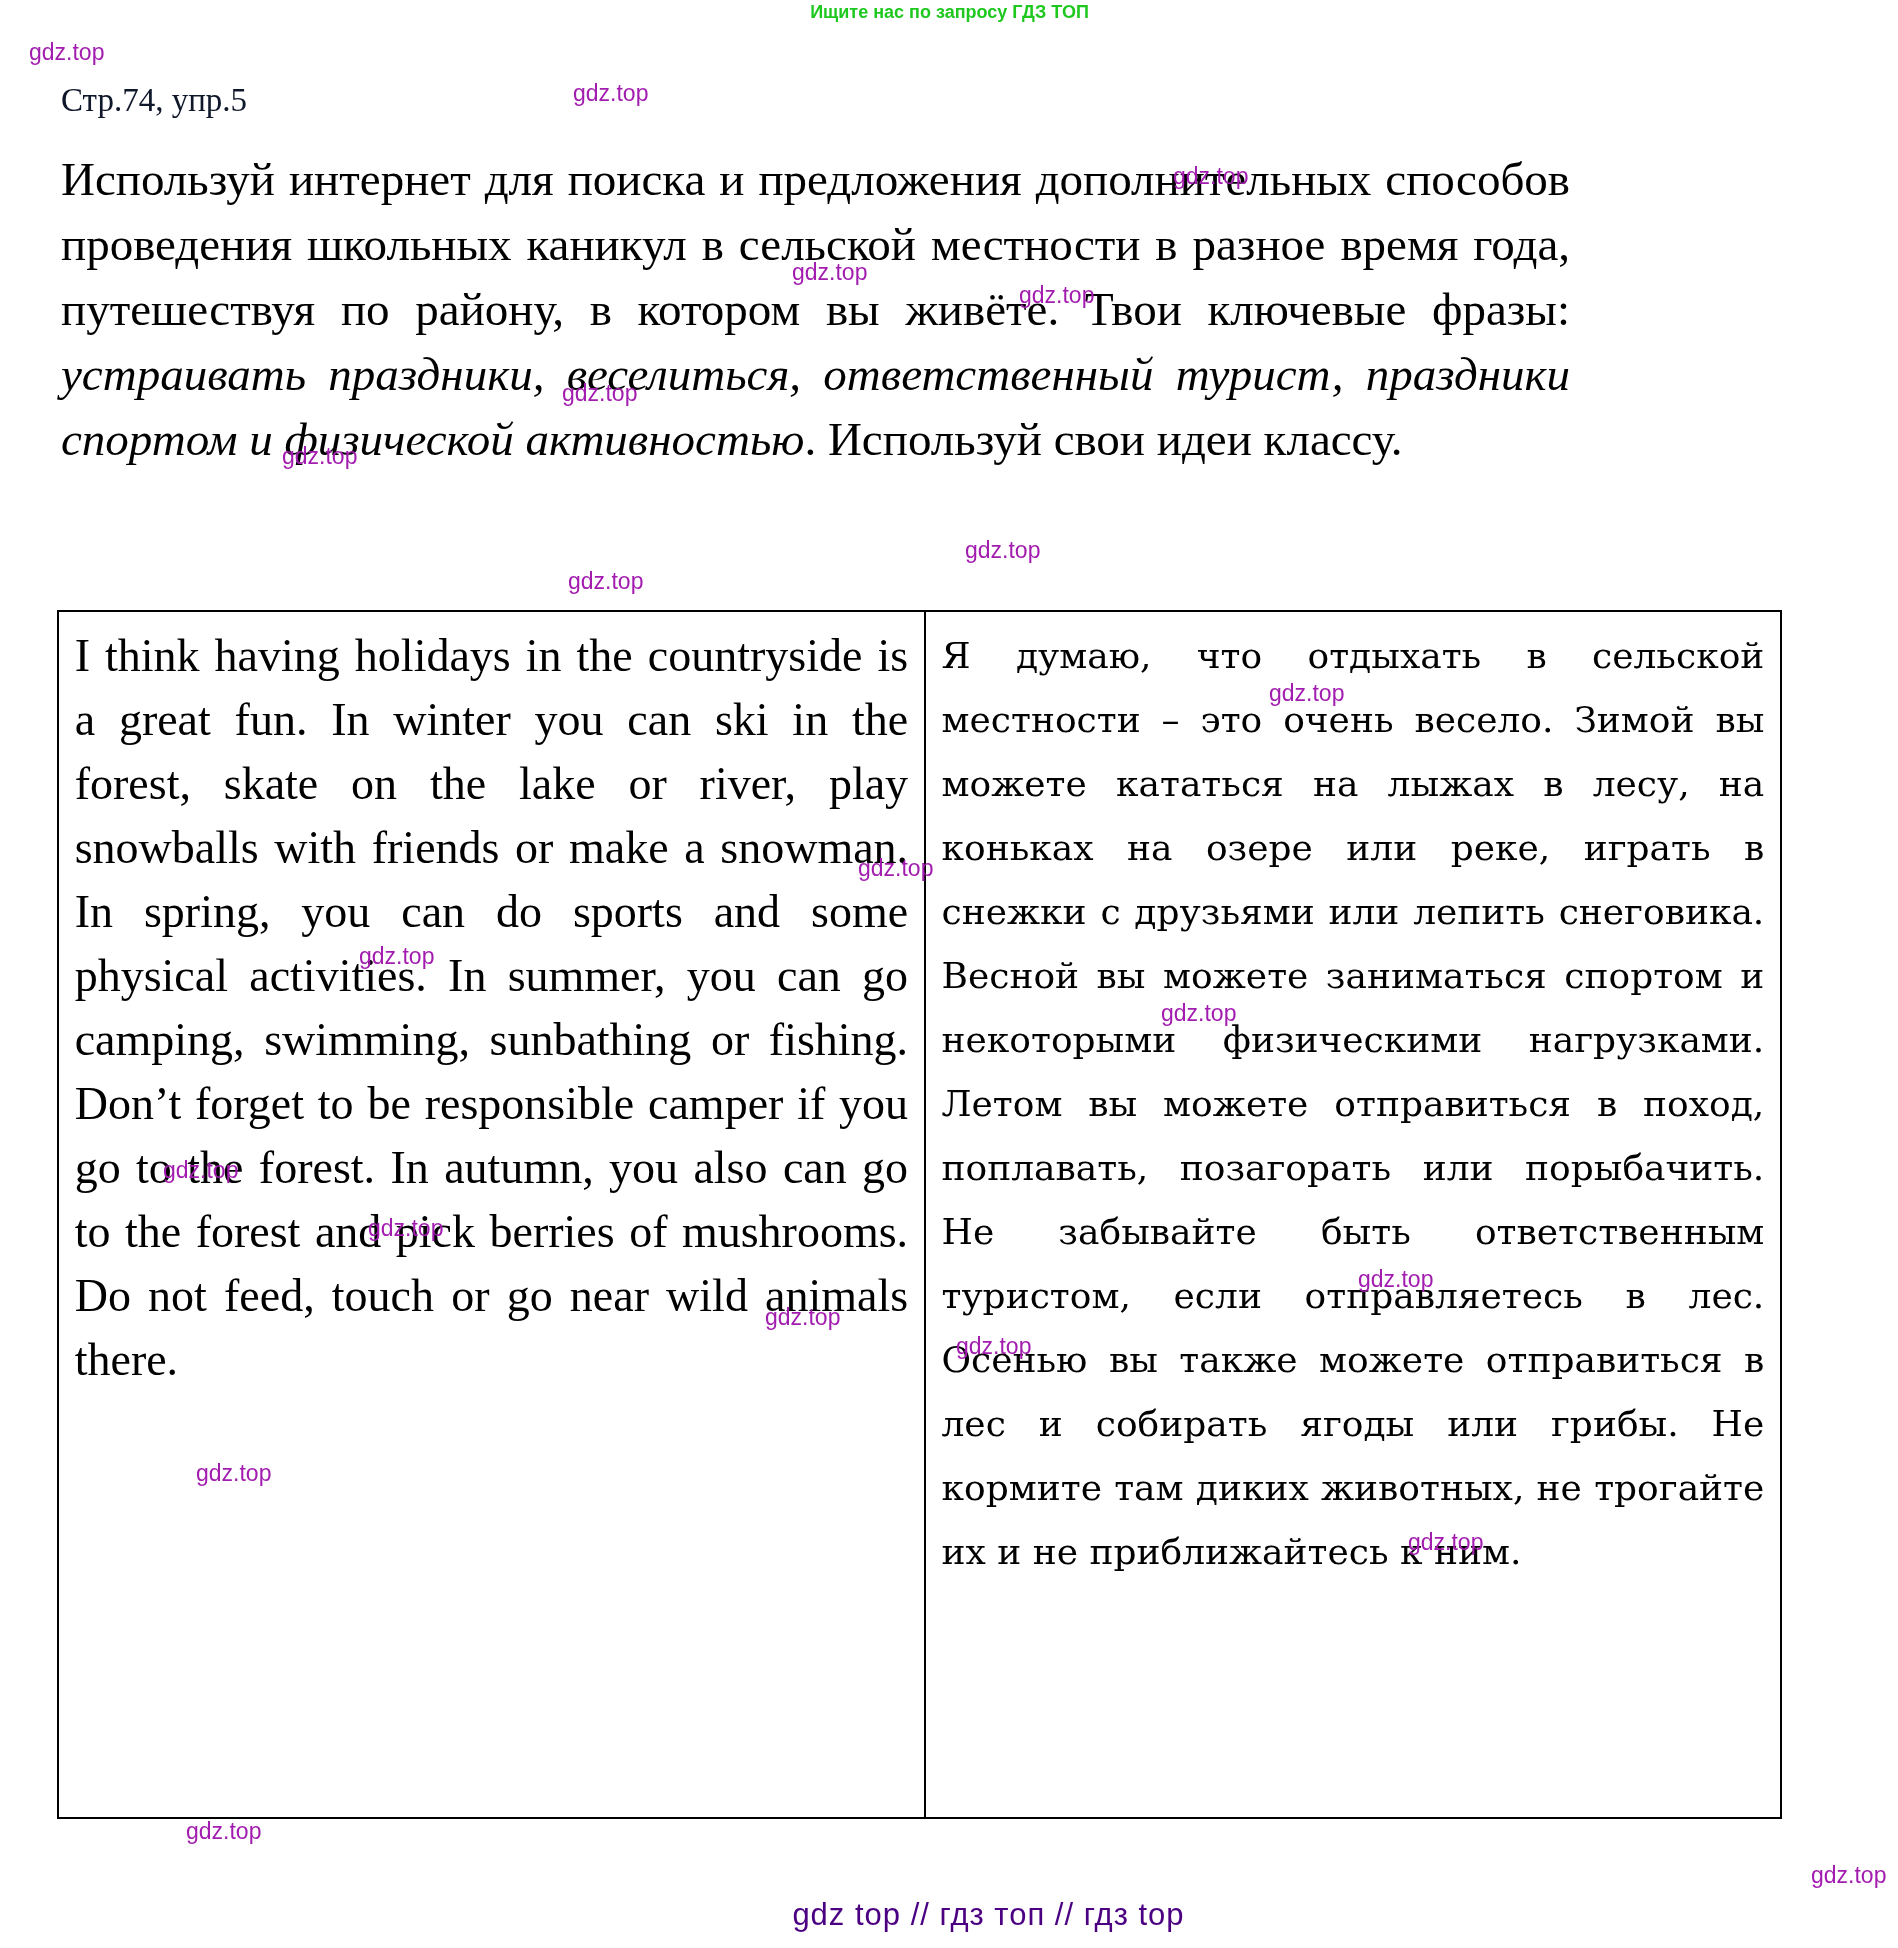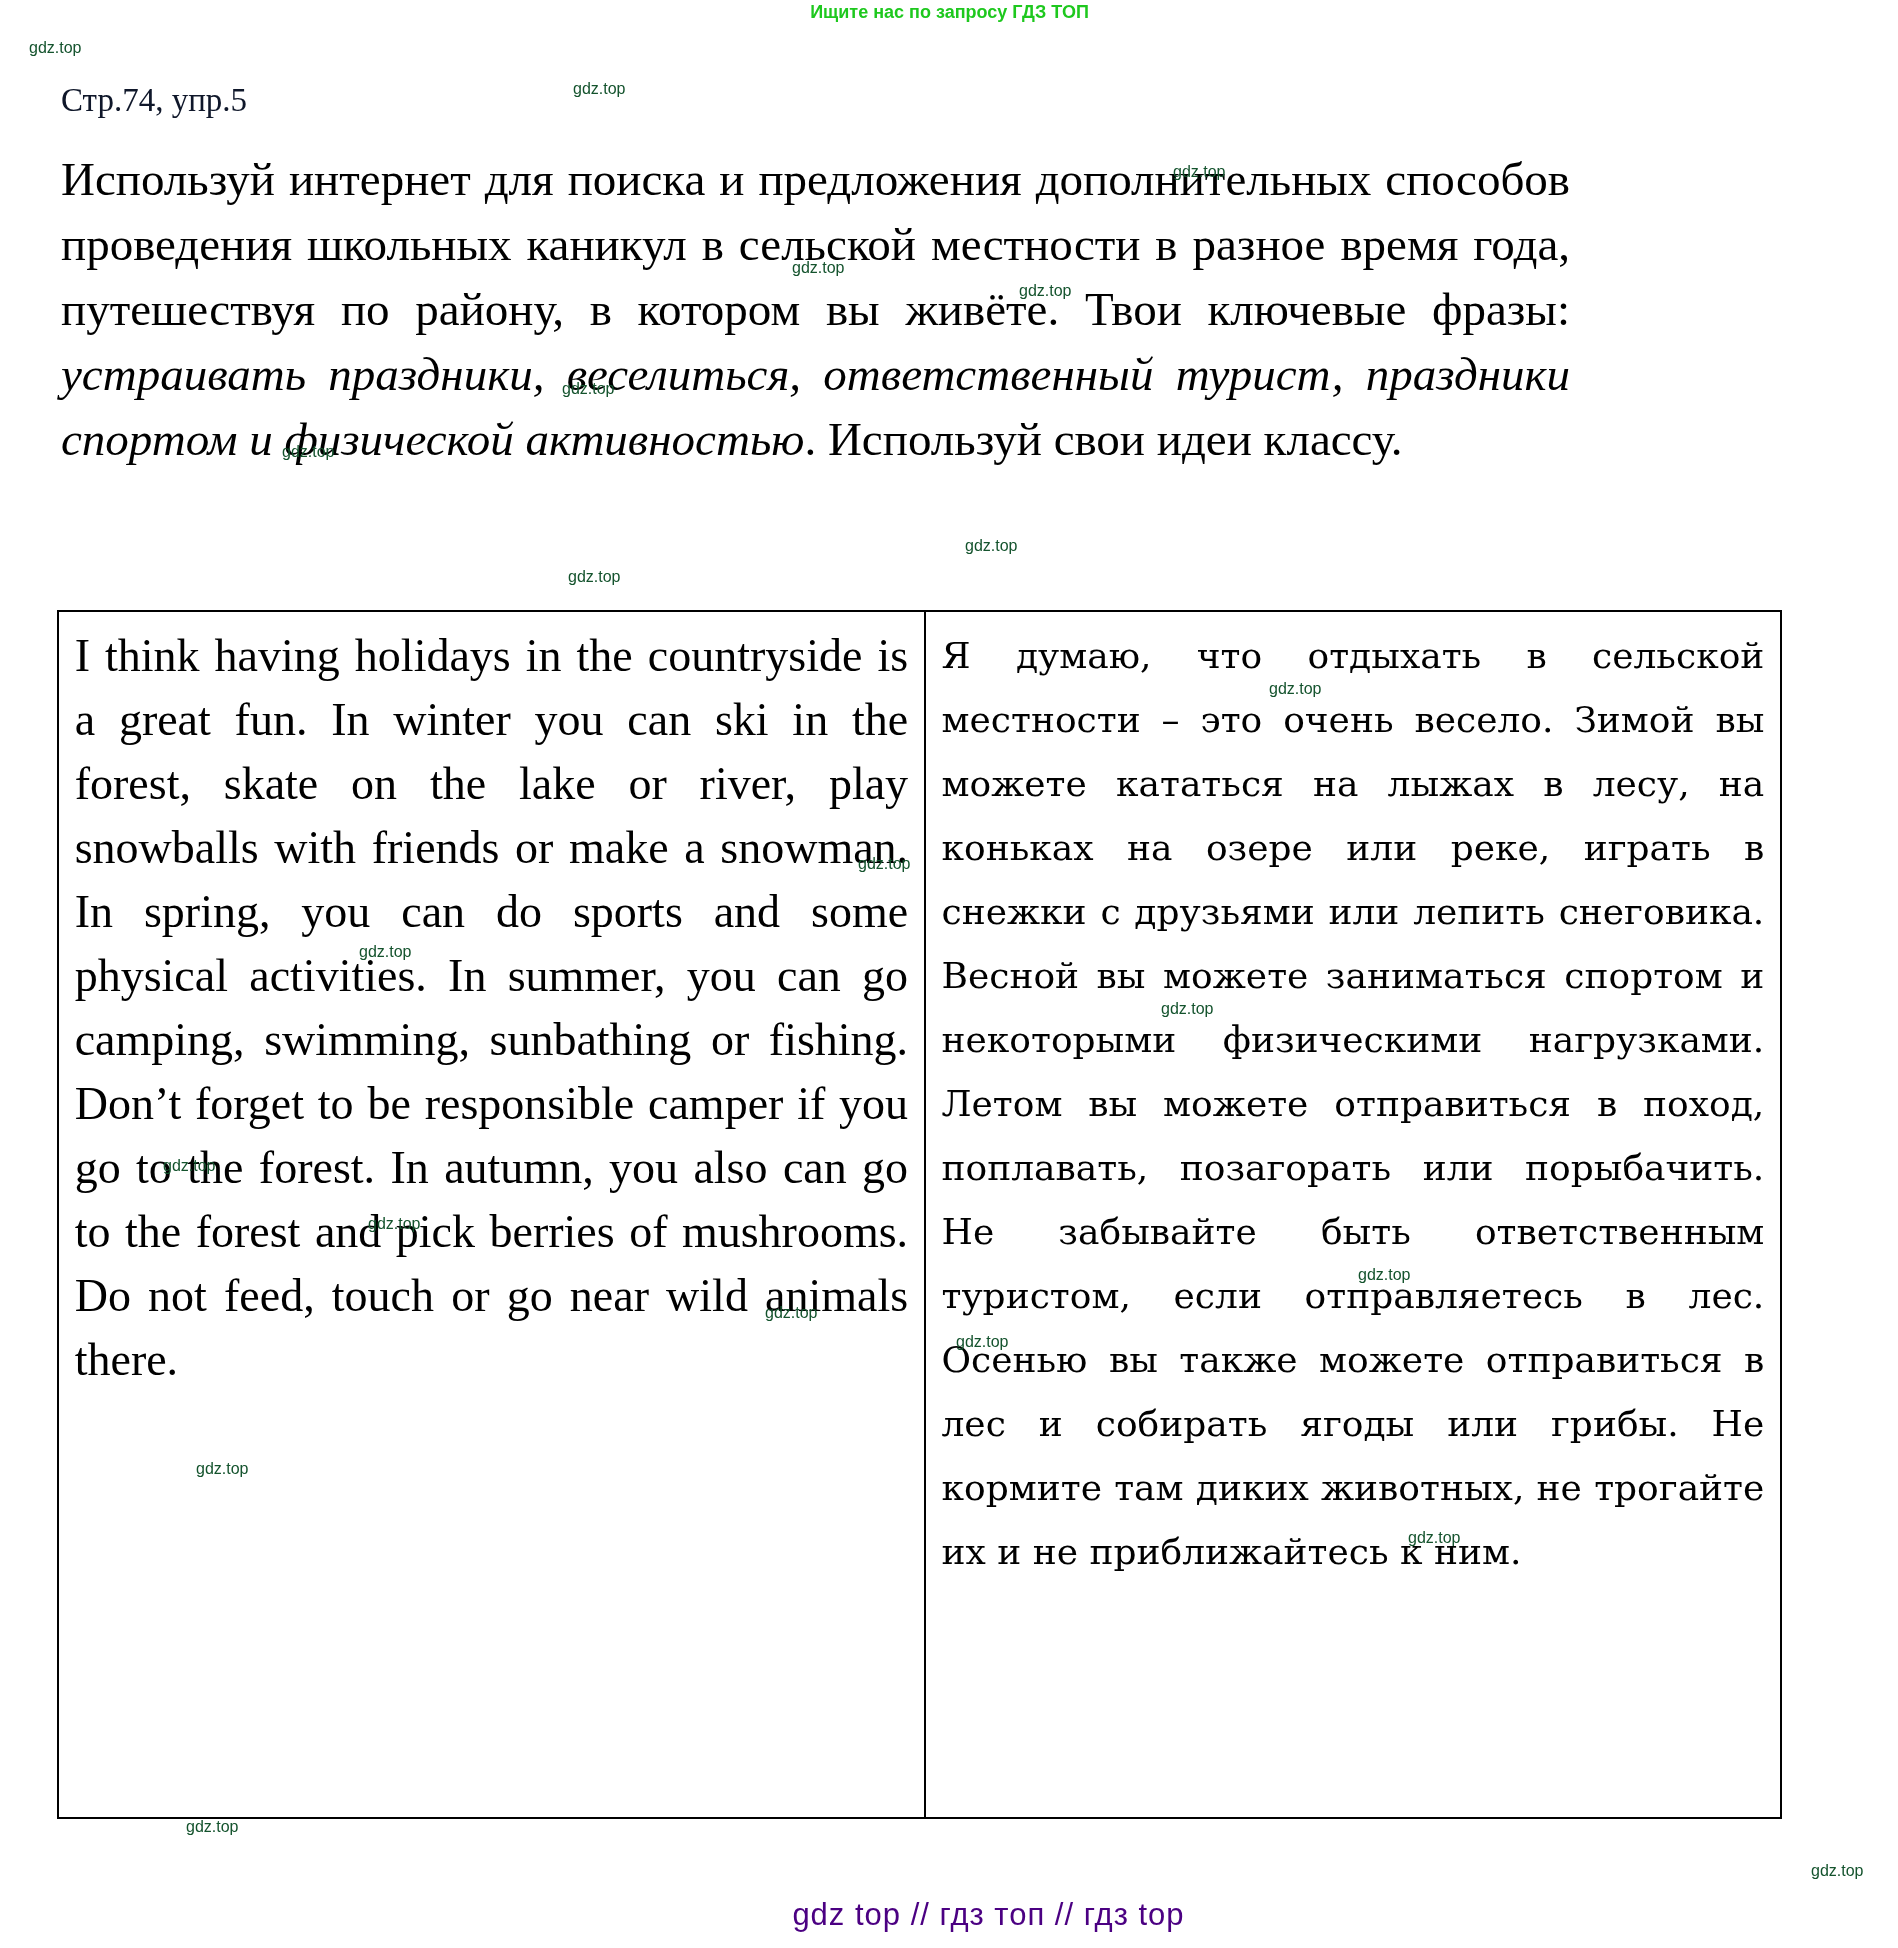--- a/index.html
+++ b/index.html
@@ -97,22 +97,22 @@
     font-size: 31px;
     color: #4b0082;
     letter-spacing: 1px;
     padding-left: 39px;
   }
 
   
   .wm {
     position: absolute;
     font-family: "Liberation Sans", sans-serif;
-    font-size: 16px;
-    color: #14532d;
+    font-size: 23px;
+    color: #a21caf;
     white-space: nowrap;
     pointer-events: none;
     user-select: none;
   }
 </style>
 </head>
 <body>
 
 <div class="top-banner">Ищите нас по запросу ГДЗ ТОП</div>
 

